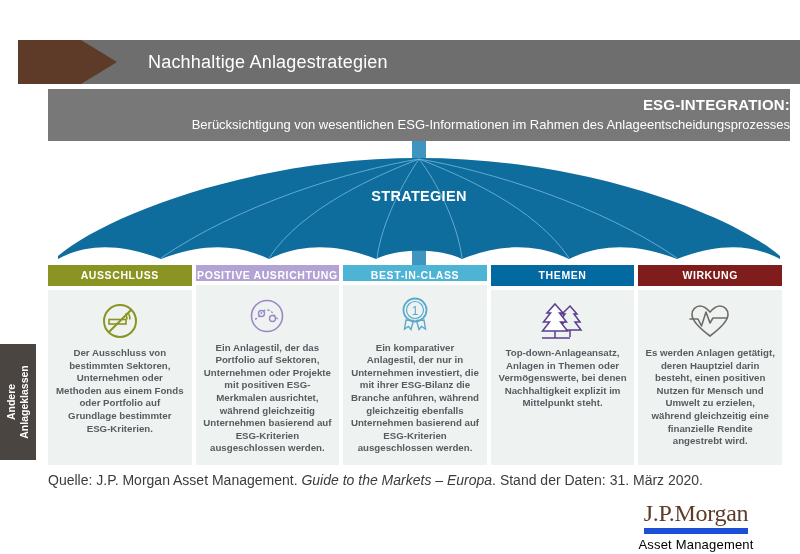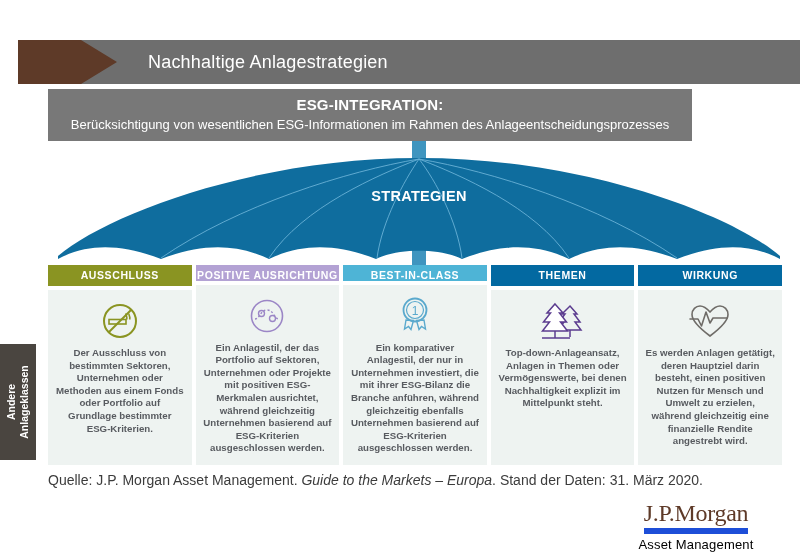--- a/index.html
+++ b/index.html
@@ -79,25 +79,25 @@
     position: relative;
     top: -1px;
   }
   #page-num { font-size: 19px; }
 
   
   #esg-banner {
     position: absolute;
     left: 48px;
     top: 89px;
-    width: 644px;
+    width: 742px;
     height: 52px;
     background: #787878;
     color: #ffffff;
-    text-align: center;
+    text-align: right;
     box-sizing: border-box;
     padding-top: 6px;
   }
   #esg-title {
     font-size: 15px;
     font-weight: bold;
     letter-spacing: .2px;
     line-height: 20px;
   }
   #esg-sub {
@@ -350,21 +350,21 @@
             <path d="M16,31 v7"></path>
             <path d="M3,38 h28"></path>
           </g>
         </svg>
       </div>
       <div class="col-text">Top-down-Anlageansatz, Anlagen in Themen oder Vermögenswerte, bei denen Nachhaltigkeit explizit im Mittelpunkt steht.</div>
     </div>
   </div>
 
   <div class="column">
-    <div class="col-head" style="background:#0369a1">WIRKUNG</div>
+    <div class="col-head" style="background:#7f1d1d">WIRKUNG</div>
     <div class="col-body">
       <div class="col-icon">
         <svg width="48" height="42" viewBox="0 0 48 42">
           <path d="M24,36 C 12,27 6,20 6,14.5 C6,9.5 9.8,6 14,6 C17.3,6 20.3,7.8 24,12 C27.7,7.8 30.7,6 34,6 C38.2,6 42,9.5 42,14.5 C42,20 36,27 24,36 Z" fill="none" stroke="#6f6c68" stroke-width="1.6"></path>
           <path d="M4,19 h8 l3.5,7 l4.5,-14 l4,11 l3,-5 h14" fill="none" stroke="#6f6c68" stroke-width="1.6" stroke-linejoin="round" stroke-linecap="round"></path>
         </svg>
       </div>
       <div class="col-text">Es werden Anlagen getätigt, deren Hauptziel darin besteht, einen positiven Nutzen für Mensch und Umwelt zu erzielen, während gleichzeitig eine finanzielle Rendite angestrebt wird.</div>
     </div>
   </div>

